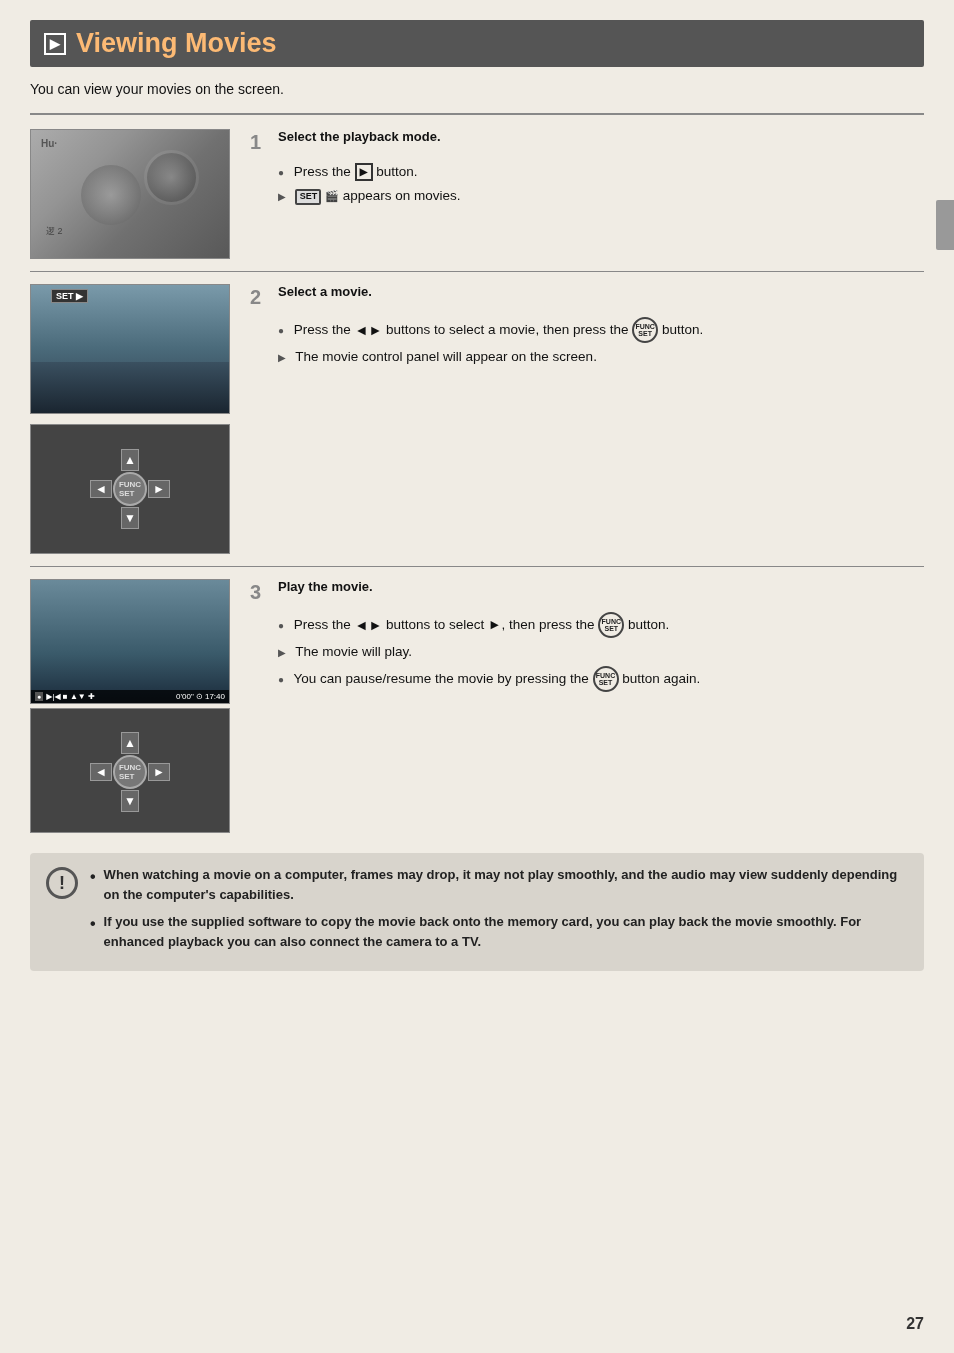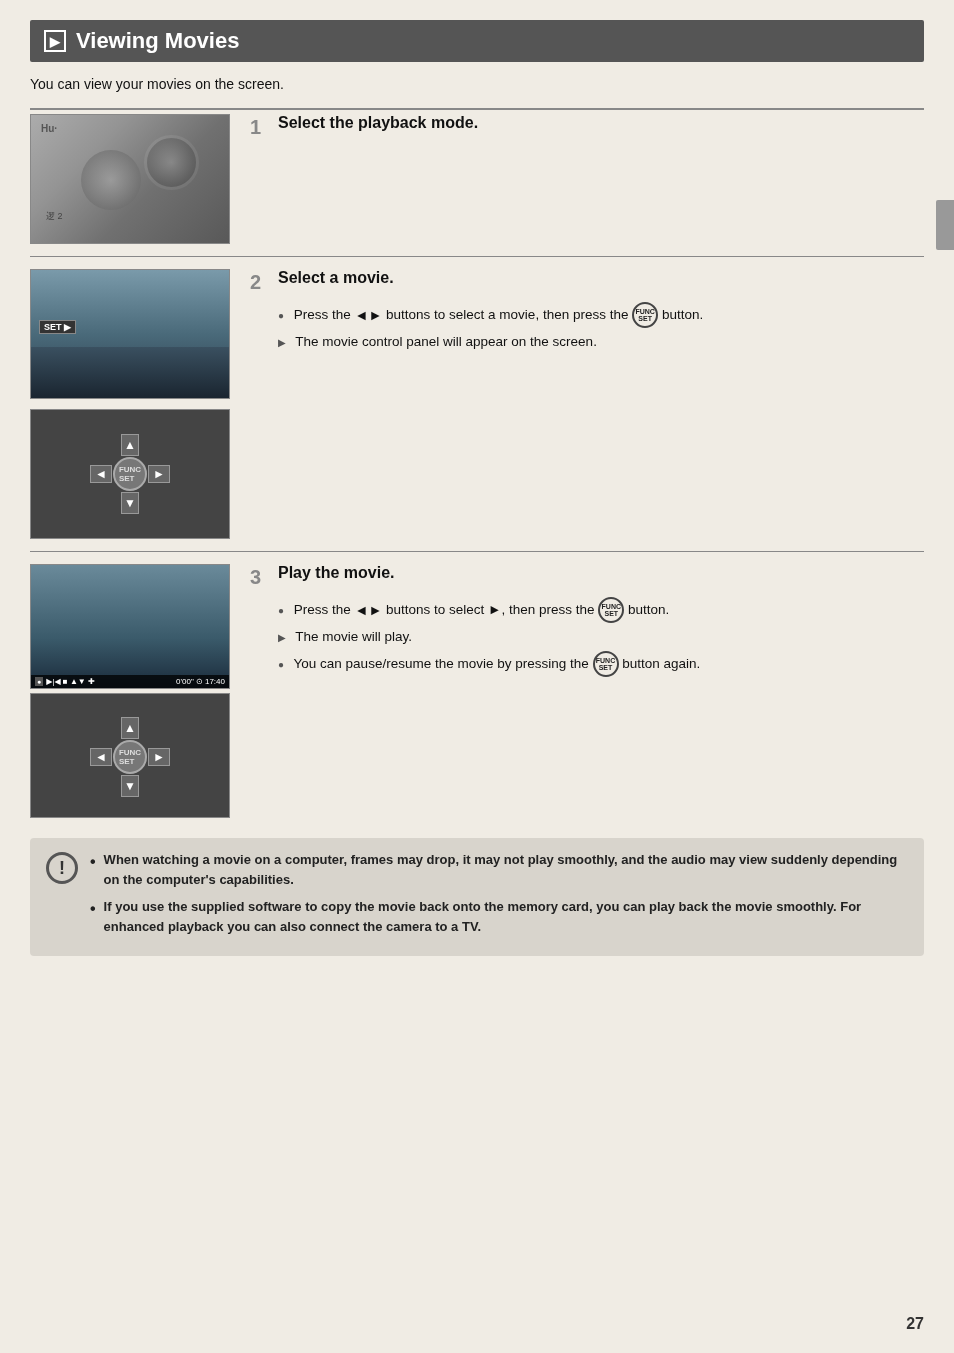--- a/index.html
+++ b/index.html
@@ -39,36 +39,36 @@
       width: 22px;
       height: 22px;
       display: flex;
       align-items: center;
       justify-content: center;
       font-size: 13px;
       font-weight: bold;
     }
 
     .header-title {
-      font-size: 22px;
-      font-weight: bold;
-      color: #ffffff;
+      font-size: 27px;
+      font-weight: bold;
+      color: #fdba74;
       text-align: center;
     }
 
     .intro-text {
       font-size: 14px;
       margin-bottom: 16px;
       color: #111;
     }
 
     
     .content-area {
       border-top: 2px solid #888;
-      padding-top: 4px;
+      padding-top: 14px;
     }
 
     
     .step-row {
       display: flex;
       gap: 20px;
       margin-bottom: 10px;
       align-items: flex-start;
     }
 
@@ -99,21 +99,21 @@
 
     .step-number {
       font-size: 20px;
       font-weight: bold;
       color: #888;
       min-width: 20px;
       margin-top: 2px;
     }
 
     .step-title {
-      font-size: 16px;
+      font-size: 13px;
       font-weight: bold;
       color: #111;
     }
 
     .step-bullets {
       list-style: none;
       padding: 0;
       margin-left: 28px;
     }
 
@@ -168,28 +168,27 @@
     .img-movie-still {
       width: 100%;
       height: 100%;
       background: linear-gradient(180deg, #6a8a9a 0%, #3a5a6a 50%, #2a3a4a 100%);
       position: relative;
     }
 
     .img-set-badge-overlay {
       position: absolute;
       top: 4px;
-      left: 8px;
+      left: 20px;
       background: #333;
       color: white;
       font-size: 9px;
       font-weight: bold;
       padding: 1px 4px;
       border: 1px solid #888;
-      margin-top: 46px;
     }
 
     .img-dpad {
       width: 100%;
       height: 100%;
       background: #444;
       display: flex;
       align-items: center;
       justify-content: center;
     }
@@ -458,20 +457,27 @@
           <div style="position:absolute;bottom:20px;left:15px;color:#444;font-size:9px;">逻 2</div>
         </div>
       </div>
 
       <div class="step-content">
         <div class="step-number-title">
           <span class="step-number">1</span>
           <span class="step-title">Select the playback mode.</span>
         </div>
         <ul class="step-bullets">
+          <li class="bullet-circle">
+            Press the <span class="btn-playback">▶</span> button.
+          </li>
+          <li class="bullet-arrow">
+            <span class="inline-badge">SET</span>
+            <span style="font-size:11px;vertical-align:middle;">🎬</span> appears on movies.
+          </li>
         </ul>
       </div>
     </div>
 
     <hr class="separator-line">
 
     <div class="step-row">
 
       <div class="step-image">
         <div class="img-movie-still" style="width:100%;height:100%;background:linear-gradient(180deg,#7a9aaa 0%,#4a6a7a 50%,#2a3a4a 100%);">

